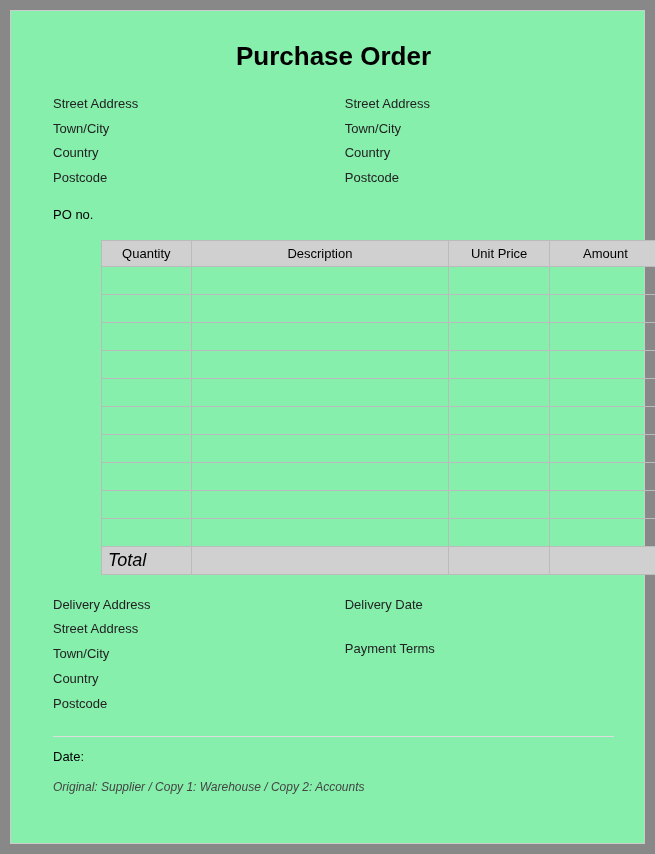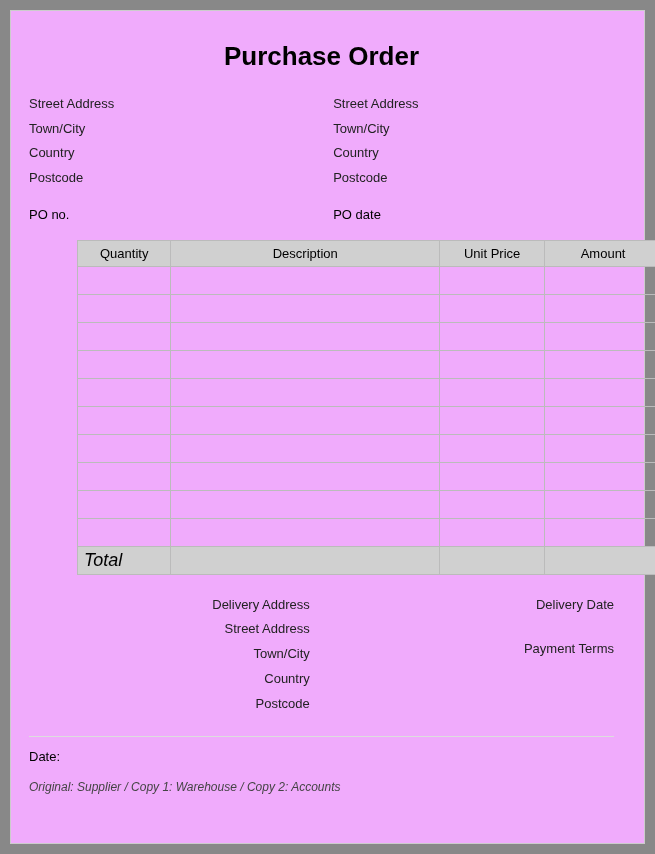--- a/index.html
+++ b/index.html
@@ -12,24 +12,24 @@
       background: #888;
       display: flex;
       justify-content: center;
       align-items: flex-start;
       min-height: 100vh;
       padding: 10px;
       font-family: Arial, sans-serif;
     }
 
     .page {
-      background: #f0abfc;
+      background: #86efac;
       width: 635px;
       min-height: 834px;
-      padding: 30px 30px 20px 18px;
+      padding: 30px 30px 20px 42px;
       border: 1px solid #ccc;
     }
 
     .page-title {
       text-align: center;
       font-size: 26px;
       font-weight: bold;
       margin-bottom: 20px;
     }
 
@@ -112,21 +112,20 @@
     }
 
     .delivery-right {
       width: 48%;
     }
 
     .delivery-row {
       font-size: 13px;
       line-height: 1.9;
       color: #222;
-      text-align: right;
     }
 
     .payment-terms-row {
       margin-top: 20px;
     }
 
     
     .auth-section {
       display: flex;
       justify-content: space-between;
@@ -164,21 +163,20 @@
     <div class="address-col">
       <div class="address-row">Street Address</div>
       <div class="address-row">Town/City</div>
       <div class="address-row">Country</div>
       <div class="address-row">Postcode</div>
     </div>
   </div>
 
   <div class="po-line">
     <div class="po-field">PO no.</div>
-    <div class="po-field">PO date</div>
   </div>
 
   <table class="order-table">
     <thead>
       <tr>
         <th class="col-quantity">Quantity</th>
         <th class="col-description">Description</th>
         <th class="col-unitprice">Unit Price</th>
         <th class="col-amount">Amount</th>
       </tr>

